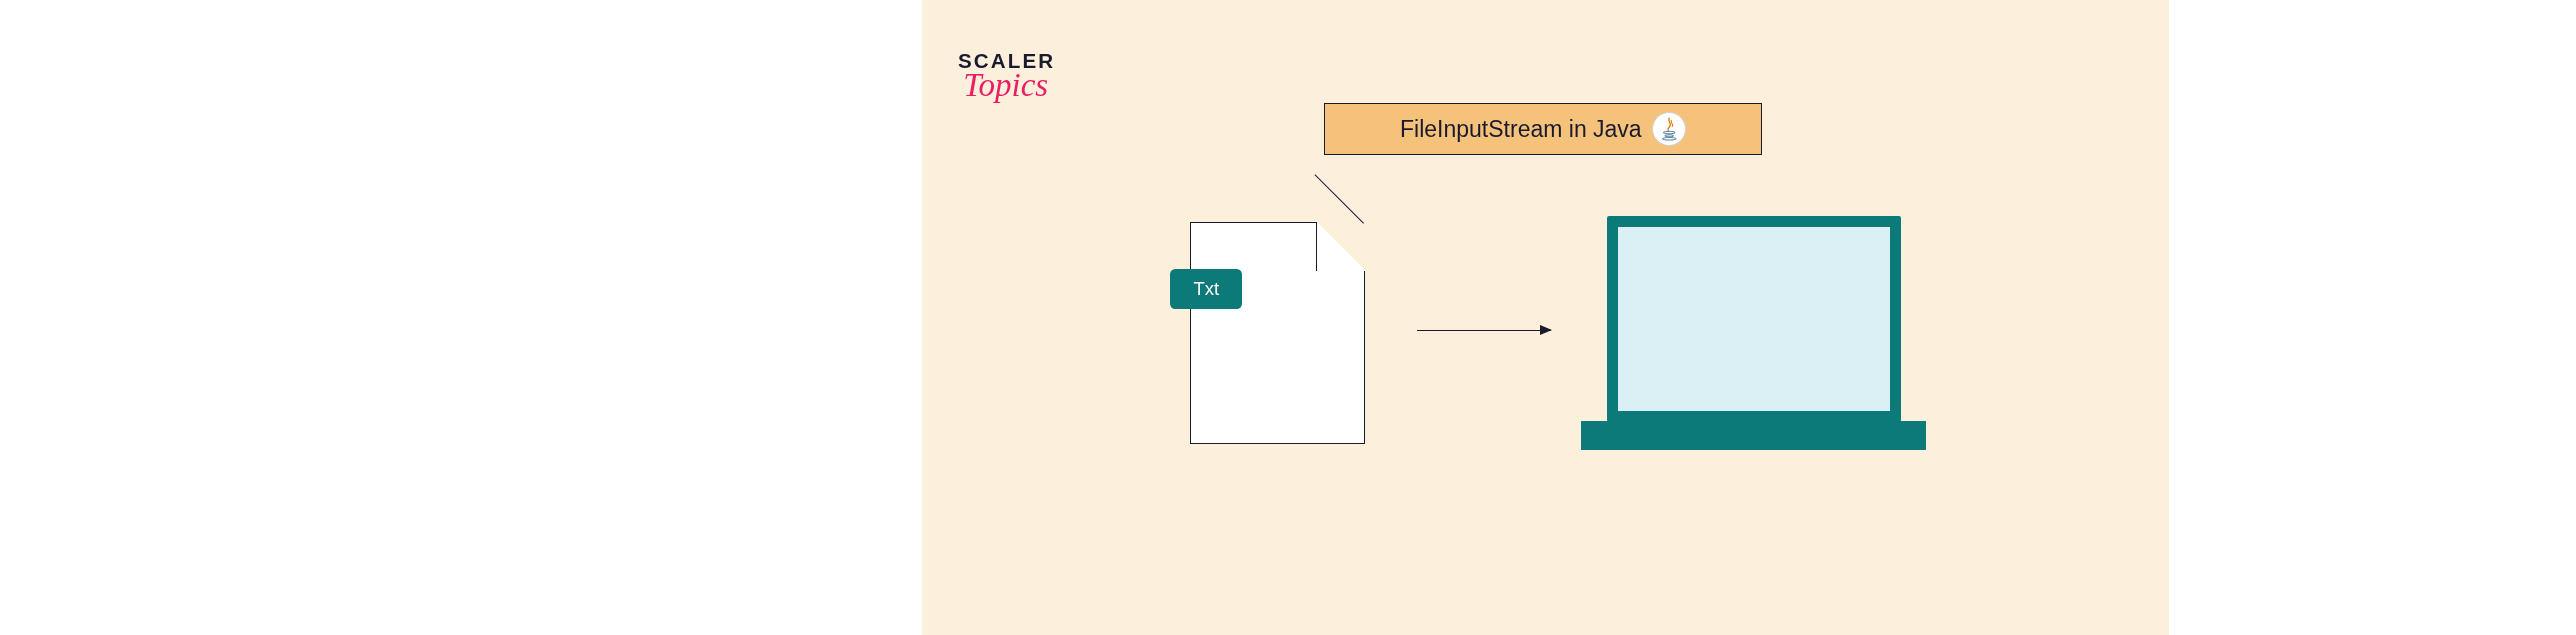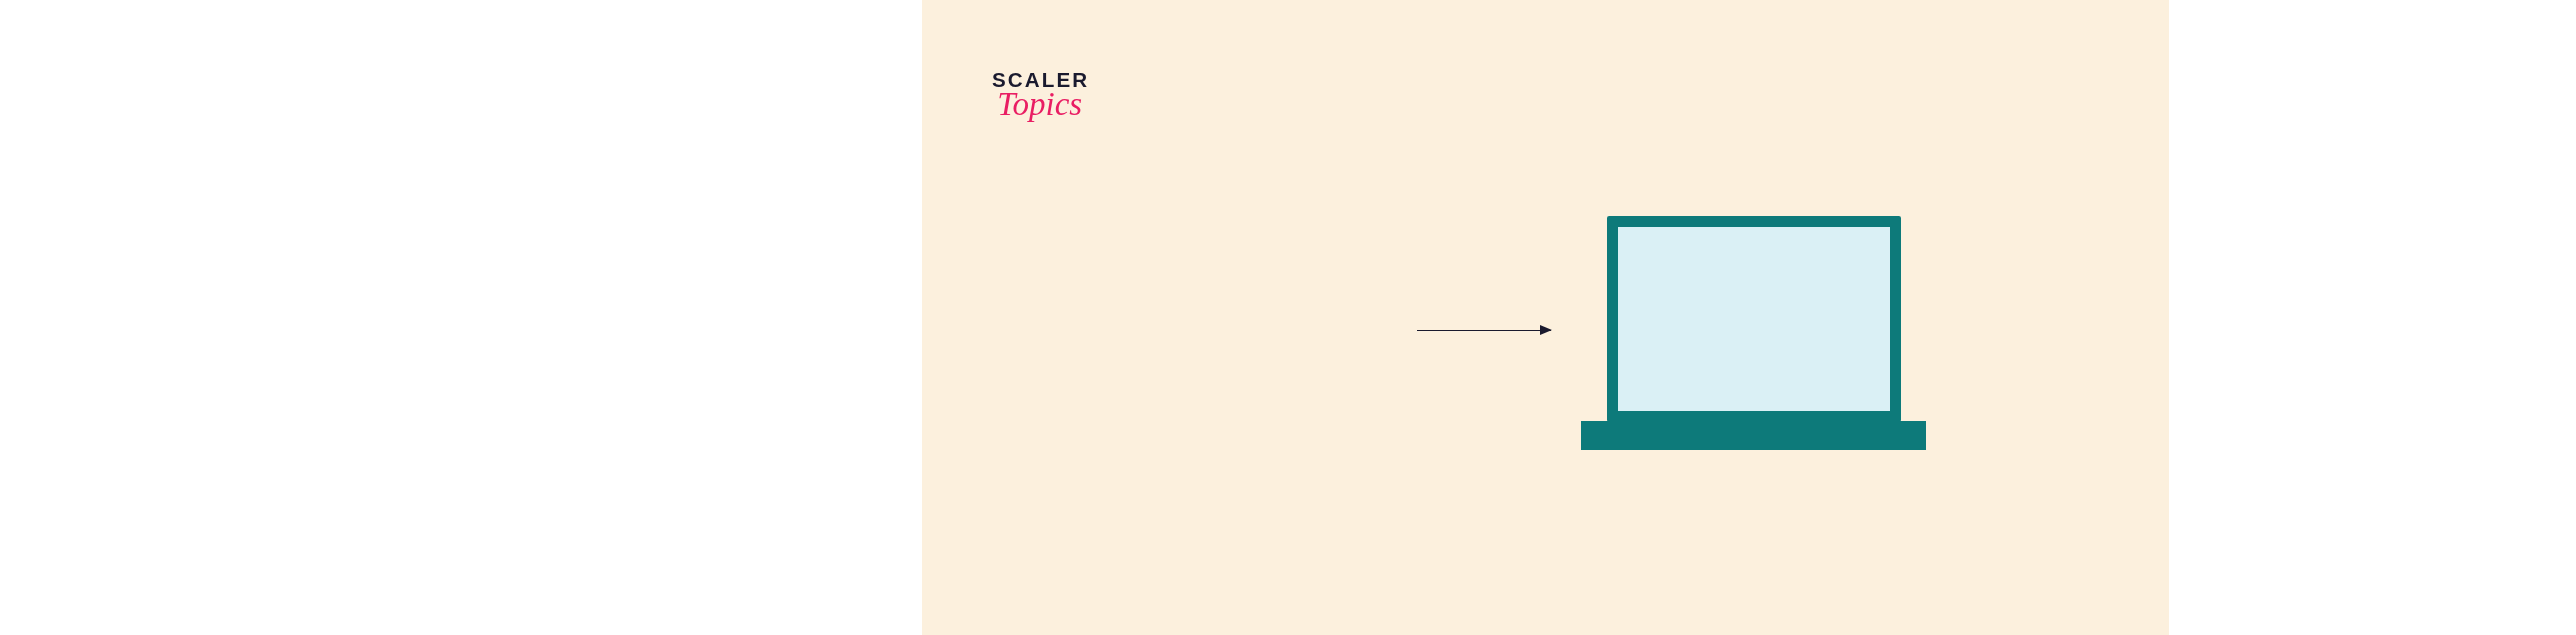--- a/index.html
+++ b/index.html
@@ -17,23 +17,22 @@
     .canvas {
       position: absolute;
       left: 922px;
       top: 0;
       width: 1247px;
       height: 636px;
       background: #fcf0dd;
     }
     .logo {
       position: absolute;
-      left: 70px;
+      left: 36px;
       top: 49px;
-      margin-top: 19px;
     }
     .logo-scaler {
       font-family: Arial, sans-serif;
       font-weight: 900;
       font-size: 20.6px;
       letter-spacing: 2.1px;
       color: #1a1a2e;
     }
     .logo-topics {
       font-family: 'Brush Script MT', cursive;
@@ -180,21 +179,42 @@
 </head>
 <body>
 
 <div class="canvas">
 
   <div class="logo">
     <div class="logo-scaler">SCALER</div>
     <div class="logo-topics">Topics</div>
   </div>
 
-
+  <div class="title-box">
+    <span class="title-text">FileInputStream in Java</span>
+    <span class="java-badge">
+      <svg width="18.5" height="24" viewBox="0 0 36 46">
+        <path d="M 18 2 C 14 8 22 10 20 16 C 18 22 14 20 16 26" stroke="#e76f00" stroke-width="2.5" fill="none" stroke-linecap="round"></path>
+        <path d="M 22 6 C 20 10 26 12 24 18" stroke="#e76f00" stroke-width="2" fill="none" stroke-linecap="round"></path>
+        <ellipse cx="18" cy="30" rx="11" ry="2.5" stroke="#5382a1" stroke-width="2" fill="none"></ellipse>
+        <ellipse cx="18" cy="36" rx="8" ry="2" stroke="#5382a1" stroke-width="2" fill="none"></ellipse>
+        <ellipse cx="18" cy="42" rx="13" ry="2.5" stroke="#5382a1" stroke-width="2" fill="none"></ellipse>
+      </svg>
+    </span>
+  </div>
+
+  <div class="file-icon">
+    <div class="file-body">
+      <div class="file-fold"></div>
+      <div class="file-fold-line"></div>
+      <div class="txt-tag">
+        <span class="txt-label">Txt</span>
+      </div>
+    </div>
+  </div>
 
   <div class="arrow">
     <div class="arrow-line">
       <div class="arrow-head"></div>
     </div>
   </div>
 
   <div class="laptop">
     <div class="laptop-screen-frame">
       <div class="laptop-screen"></div>

